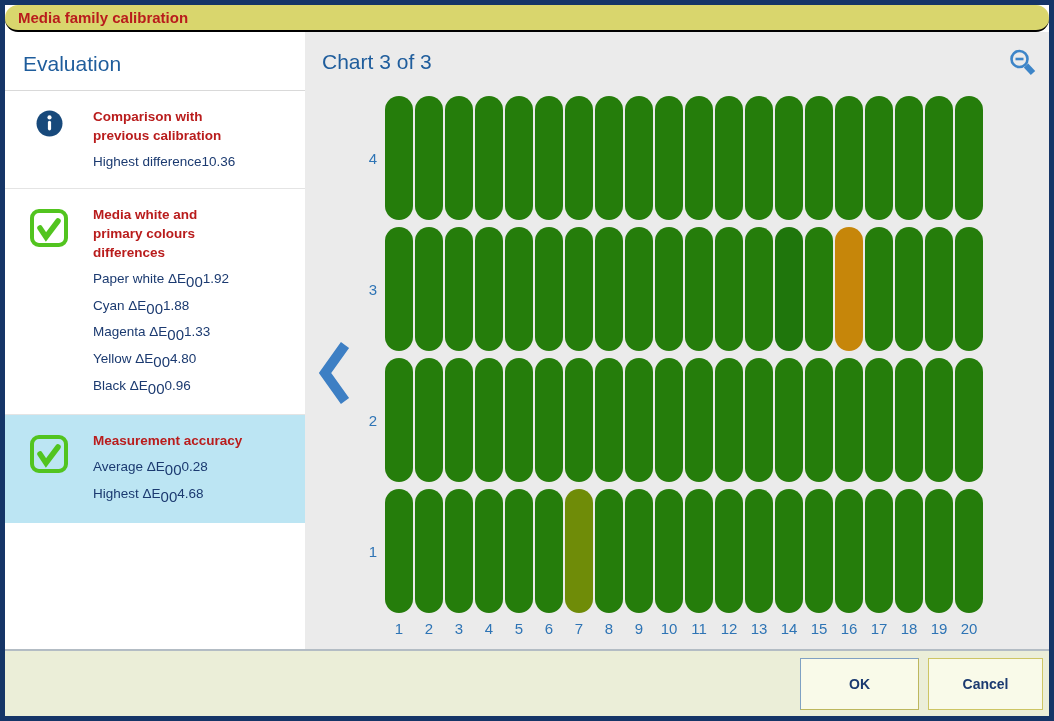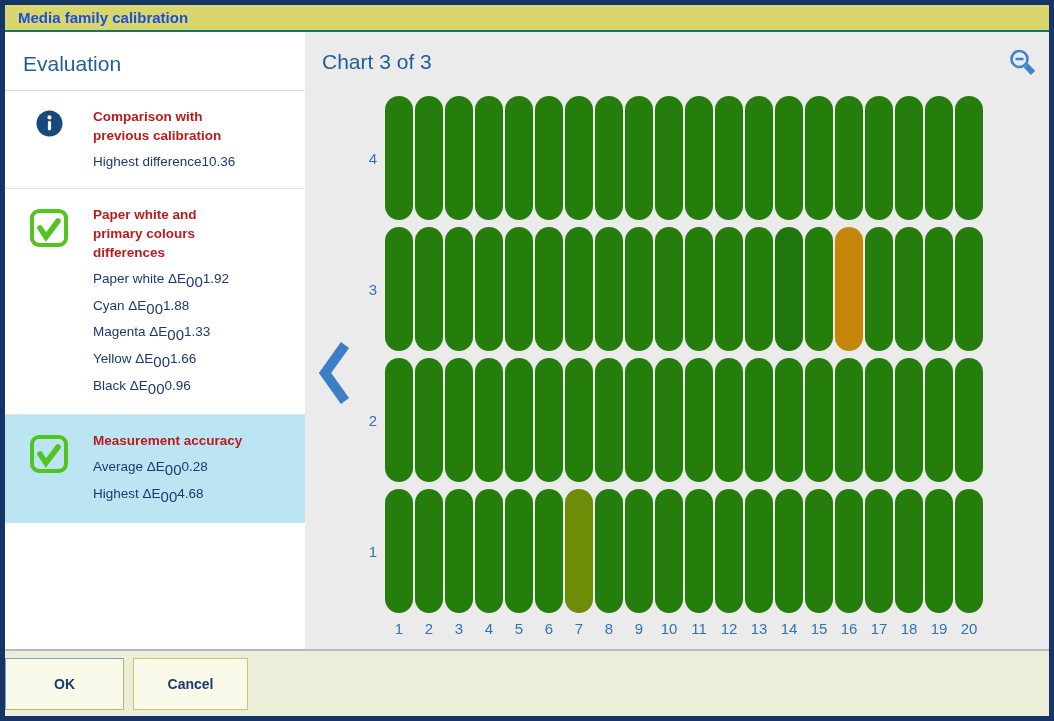--- a/index.html
+++ b/index.html
@@ -7,24 +7,24 @@
   .window {
     width: 1054px; height: 721px;
     border: 5px solid #153567;
     background: #fff;
     display: flex; flex-direction: column;
     overflow: hidden;
   }
   .titlebar {
     height: 27px; flex: 0 0 27px;
     background: #d9d66d;
-    border-bottom: 2px solid #0f766e;
+    border-bottom: 2px solid #000000;
     display: flex; align-items: center;
     padding-left: 13px;
-    font-size: 15px; font-weight: bold; color: #1d4ed8;
+    font-size: 15px; font-weight: bold; color: #b91c1c; border-radius: 13px;
   }
   .content { flex: 1 1 auto; display: flex; min-height: 0; }
   .left-panel {
     width: 300px; flex: 0 0 300px;
     background: #ffffff;
     display: flex; flex-direction: column;
     overflow: hidden;
   }
   .panel-title {
     padding: 20px 8px 14px 18px;
@@ -95,21 +95,21 @@
     grid-template-columns: repeat(20, 28px);
     column-gap: 2px; margin-top: 7px;
   }
   .col-labels div {
     text-align: center; font-size: 15px; color: #2e74b5;
   }
   .footer-bar {
     flex: 0 0 67px;
     background: #ebeed8;
     border-top: 2px solid #b3bcc4;
-    display: flex; align-items: center; justify-content: flex-start;
+    display: flex; align-items: center; justify-content: flex-end;
     gap: 9px; padding-right: 6px;
   }
   .btn {
     width: 119px; height: 52px;
     background: #f9fae9;
     font-family: "Liberation Sans", sans-serif;
     font-size: 14px; font-weight: bold; color: #1b3a70;
     cursor: pointer;
   }
   .btn.ok { border: 1px solid; border-color: #7fa1c3 #bdb75e #bdb75e #7fa1c3; }
@@ -146,36 +146,36 @@
             </div>
           </div>
           <div class="section">
             <div class="icon-col">
               <span><svg width="40" height="40" viewBox="0 0 40 40">
                   <rect x="3" y="3" width="34" height="34" rx="7" fill="none" stroke="#52c41f" stroke-width="4"></rect>
                   <path d="M11 20 L17 29 L29 13" fill="none" stroke="#52c41f" stroke-width="5.5" stroke-linecap="round"></path>
                 </svg></span>
             </div>
             <div class="texts">
-              <div class="heading">Paper white and primary colours differences</div>
+              <div class="heading">Media white and primary colours differences</div>
               <div class="vrow">
                 <span>Paper white ΔE<sub>00</sub></span>
                 <span>1.92</span>
               </div>
               <div class="vrow">
                 <span>Cyan ΔE<sub>00</sub></span>
                 <span>1.88</span>
               </div>
               <div class="vrow">
                 <span>Magenta ΔE<sub>00</sub></span>
                 <span>1.33</span>
               </div>
               <div class="vrow">
                 <span>Yellow ΔE<sub>00</sub></span>
-                <span>1.66</span>
+                <span>4.80</span>
               </div>
               <div class="vrow">
                 <span>Black ΔE<sub>00</sub></span>
                 <span>0.96</span>
               </div>
             </div>
           </div>
           <div class="section highlighted">
             <div class="icon-col">
               <span><svg width="40" height="40" viewBox="0 0 40 40">

